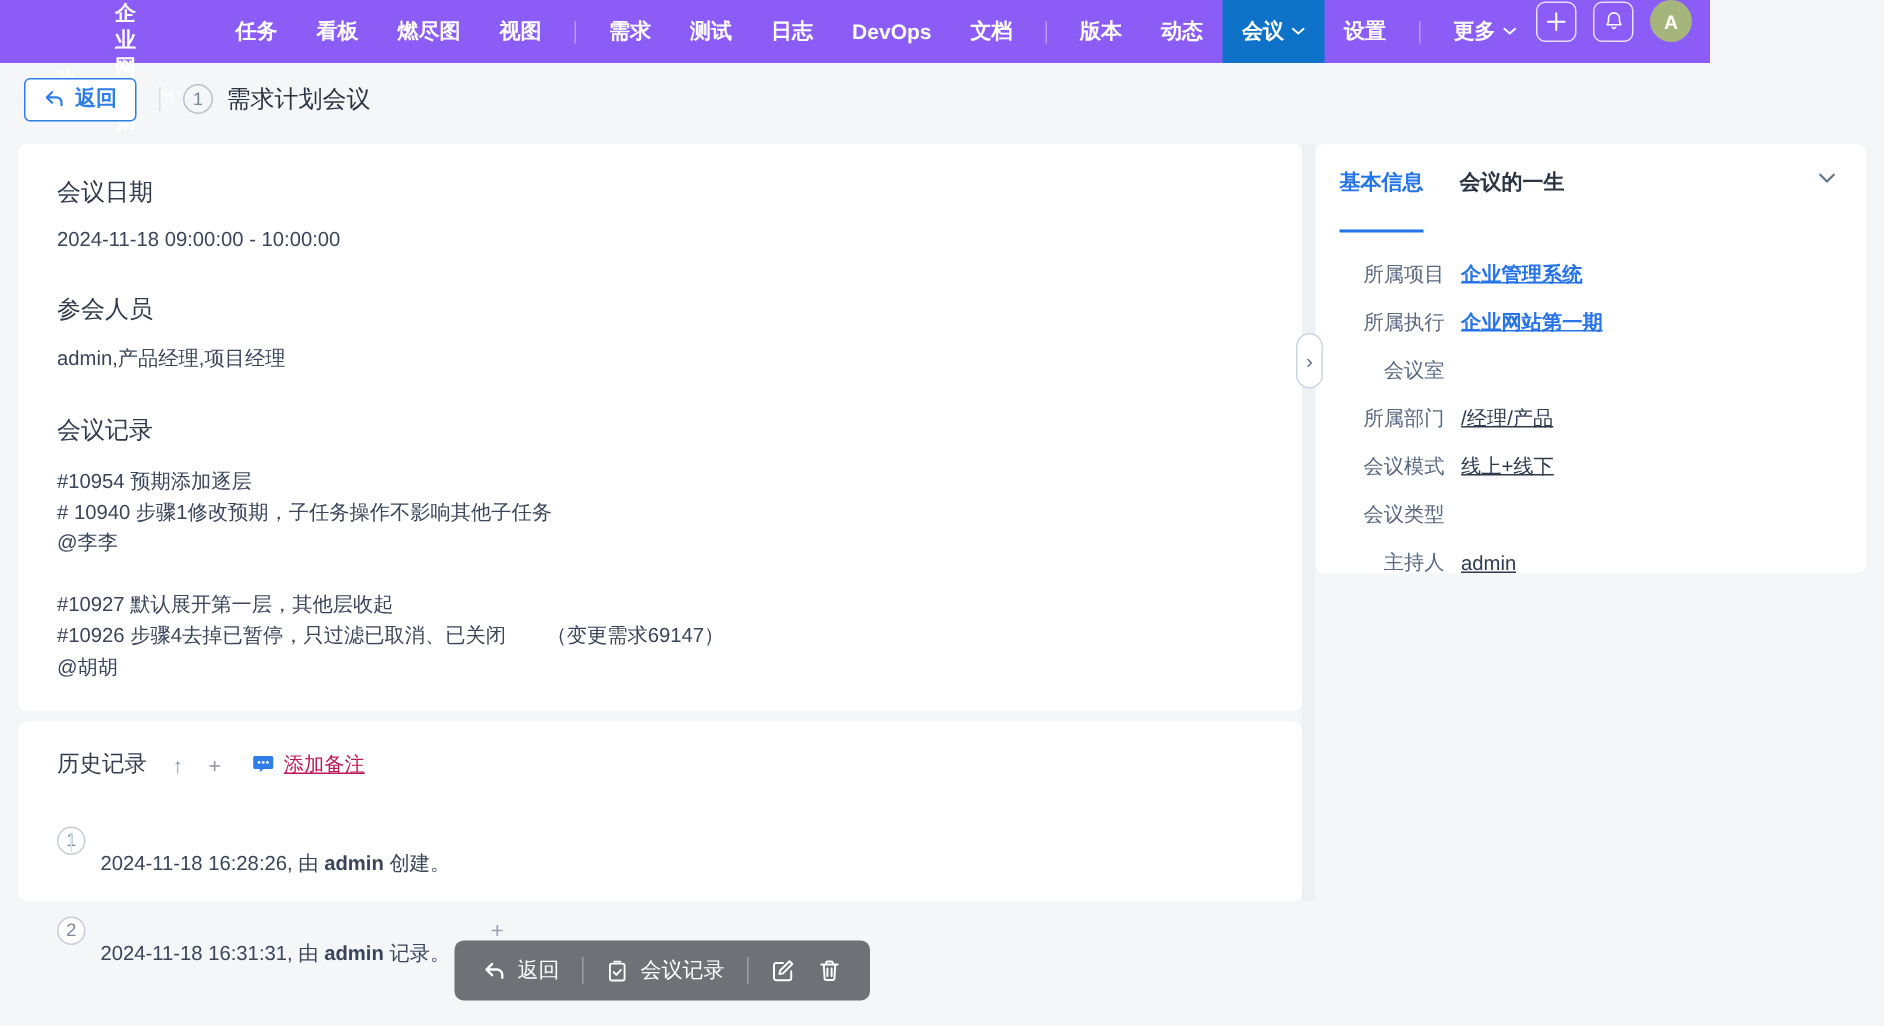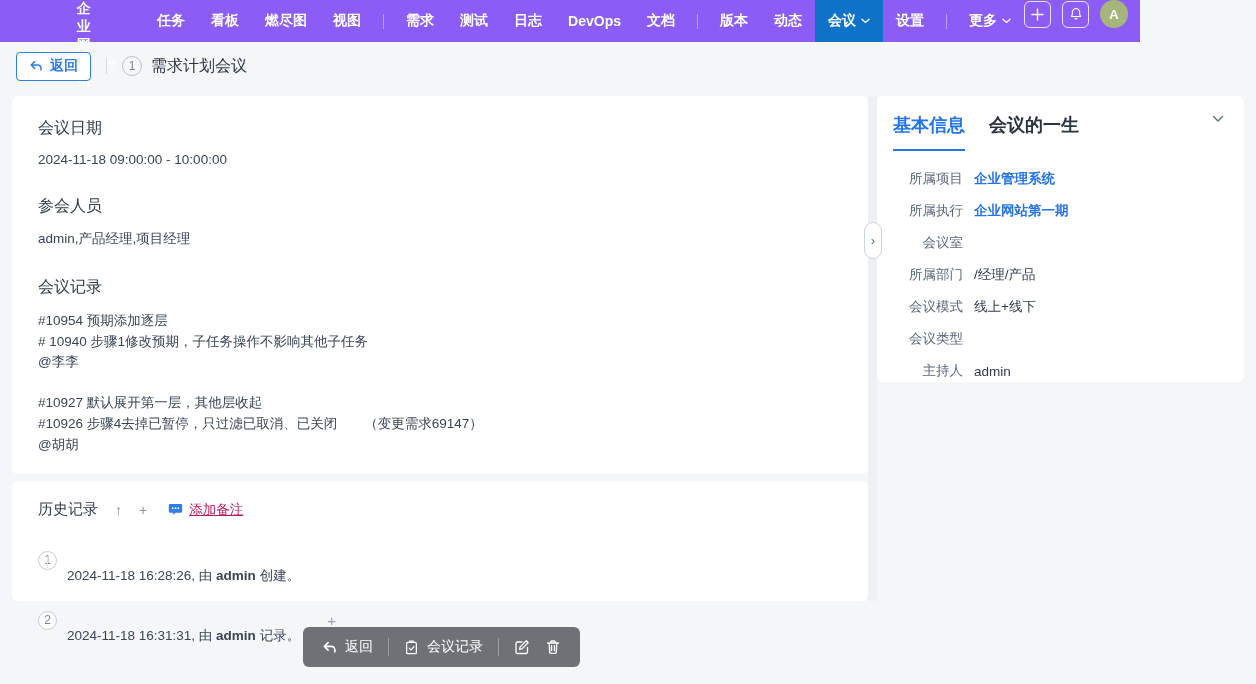--- a/index.html
+++ b/index.html
@@ -60,27 +60,27 @@
   .hist-text b { font-weight:700; }
   .plus-after { color:#9aa3b2; font-size:15px; margin-left:17px; cursor:pointer; }
 
   
   .splitter-track { position:absolute; left:868px; top:96px; width:9px; height:505px; background:#eef1f4; }
   .splitter-handle { position:absolute; left:864px; top:222px; width:18px; height:37px; background:#fff; border:1px solid #cbd4e1; border-radius:9px; display:flex; align-items:center; justify-content:center; color:#5b6b85; font-size:13px; cursor:pointer; z-index:2; }
 
   
   .sidebar-card { position:absolute; left:877px; top:96px; width:367px; height:286px; background:#fff; border-radius:6px; padding:17px 18px 16px 16px; }
   .side-tabs { display:flex; align-items:flex-start; gap:24px; position:relative; }
-  .side-tab { font-size:18px; font-weight:700; color:#2b3442; padding-bottom:12px; cursor:pointer; }
+  .side-tab { font-size:14px; font-weight:700; color:#2b3442; padding-bottom:22px; cursor:pointer; }
   .side-tab.active { color:#2374e8; border-bottom:2px solid #2374e8; }
   .side-collapse { position:absolute; right:2px; top:2px; color:#64748b; cursor:pointer; }
   .fields { margin-top:12px; }
   .field-row { display:flex; align-items:center; min-height:32px; }
   .field-label { width:70px; text-align:right; color:#5a6880; font-size:13.5px; flex-shrink:0;font-family:Liberation Serif, serif; }
-  .field-value { margin-left:11px; color:#2f3b4f; font-size:13.5px; }
+  .field-value { margin-left:11px; color:#2f3b4f; font-size:13.5px;text-decoration:underline; }
   .field-value.link { color:#2673ea; font-weight:700; cursor:pointer; }
 
   
   .float-toolbar { position:absolute; left:303px; top:627px; height:40px; background:rgba(45,50,56,.68); border-radius:6px; display:flex; align-items:center; padding:0 19px; color:#fff; }
   .ft-btn { display:flex; align-items:center; gap:8px; font-size:14px; cursor:pointer; }
   .ft-divider { width:1px; height:18px; background:rgba(255,255,255,.32); margin:0 15px; }
   .ft-icon { display:flex; align-items:center; cursor:pointer; }
   .ft-icon + .ft-icon { margin-left:15px; }
 </style>
 </head>

